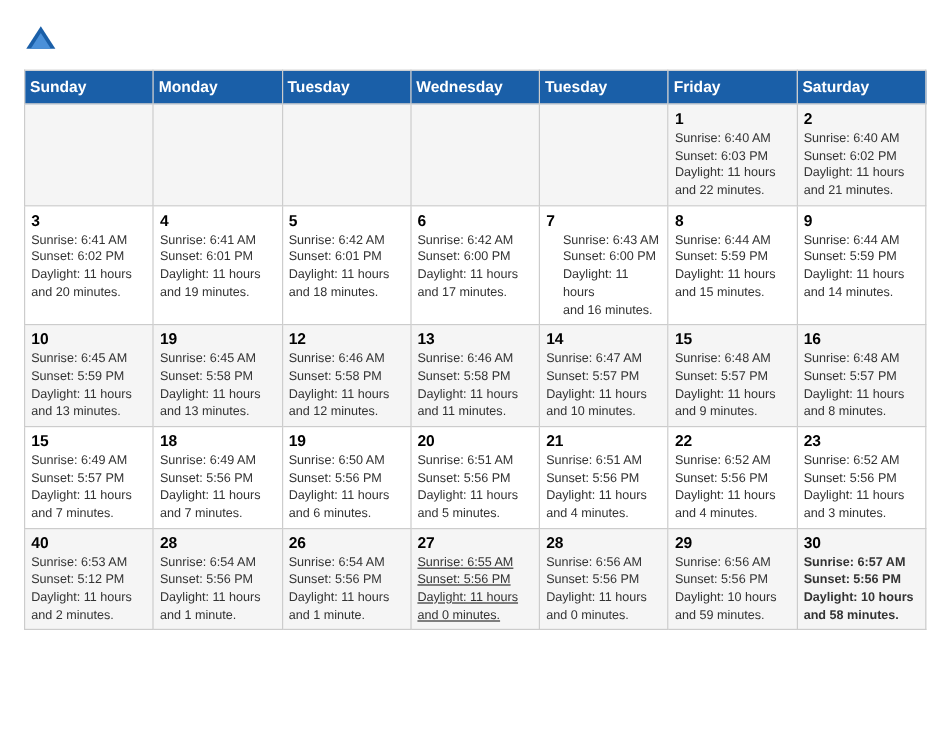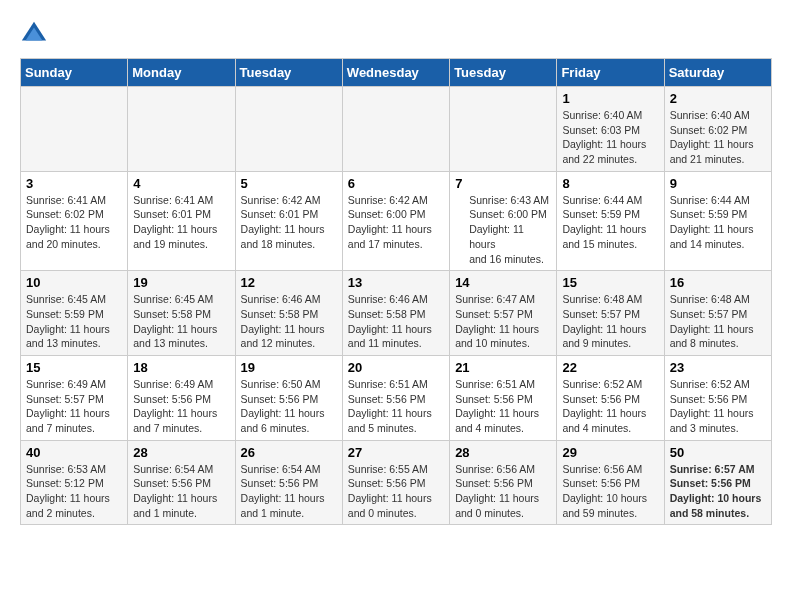--- a/index.html
+++ b/index.html
@@ -312,41 +312,41 @@
         </td>
         <td>
           <span class="day-num">26</span>
           <div class="day-info" style="white-space: pre-line;">Sunrise: 6:54 AM
 Sunset: 5:56 PM
 Daylight: 11 hours
 and 1 minute.</div>
         </td>
         <td>
           <span class="day-num">27</span>
-          <div class="day-info" style="white-space: pre-line;">Sunrise: 6:55 AM
+          <div class="day-info" style="white-space: pre-line; text-decoration: underline;">Sunrise: 6:55 AM
 Sunset: 5:56 PM
 Daylight: 11 hours
 and 0 minutes.</div>
         </td>
         <td>
           <span class="day-num">28</span>
           <div class="day-info" style="white-space: pre-line;">Sunrise: 6:56 AM
 Sunset: 5:56 PM
 Daylight: 11 hours
 and 0 minutes.</div>
         </td>
         <td>
           <span class="day-num">29</span>
           <div class="day-info" style="white-space: pre-line;">Sunrise: 6:56 AM
 Sunset: 5:56 PM
 Daylight: 10 hours
 and 59 minutes.</div>
         </td>
         <td>
-          <span class="day-num">50</span>
+          <span class="day-num">30</span>
           <div class="day-info" style="white-space: pre-line; font-weight: bold;">Sunrise: 6:57 AM
 Sunset: 5:56 PM
 Daylight: 10 hours
 and 58 minutes.</div>
         </td>
       </tr>
     </tbody>
 </table>
 
 </body></html>

